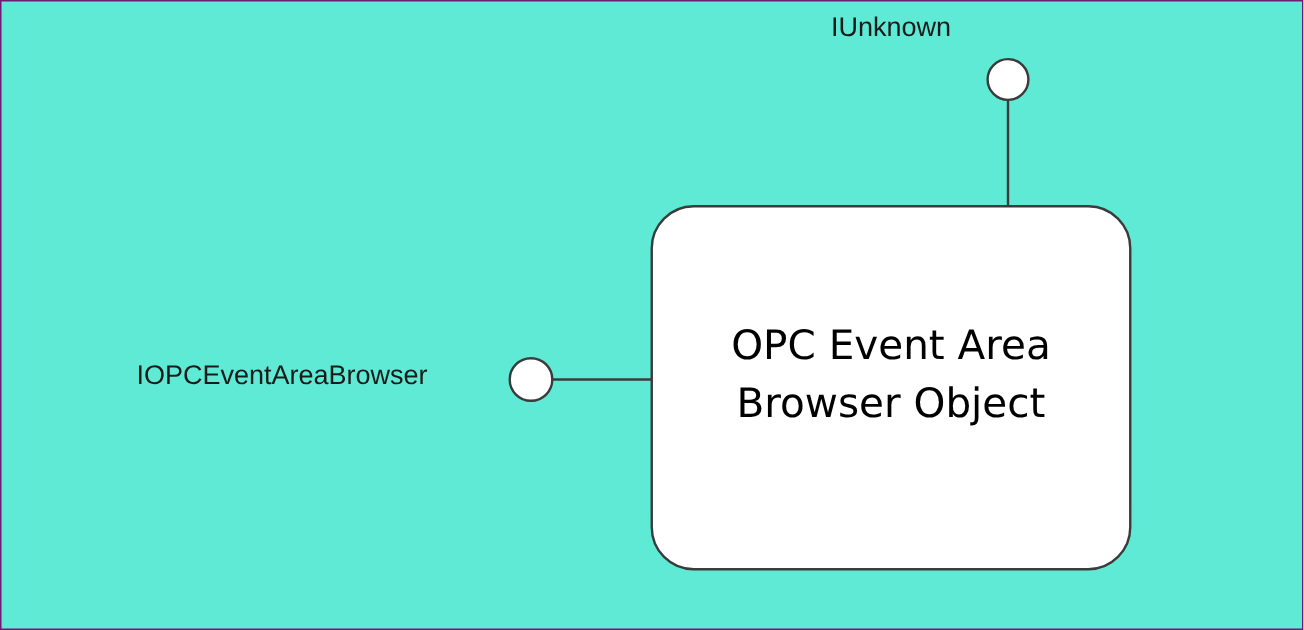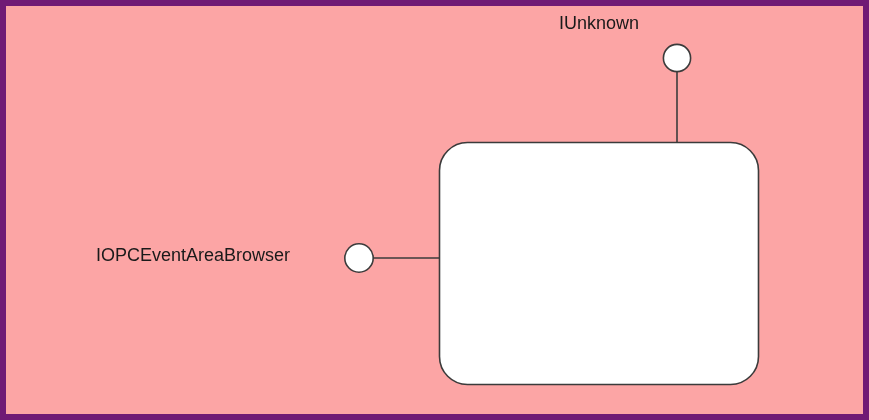--- a/index.html
+++ b/index.html
@@ -8,23 +8,23 @@
     padding: 0;
     background: #ffffff;
   }
   body {
     font-family: "DejaVu Sans", sans-serif;
   }
   #canvas {
     position: relative;
     width: 869px;
     height: 420px;
-    background: #fca5a5;
+    background: #5eead4;
     box-sizing: border-box;
-    border: 6px solid #701a75;
+    border: 1px solid #701a75;
     overflow: hidden;
   }
   #diagram-svg {
     position: absolute;
     left: 0;
     top: 0;
     width: 869px;
     height: 420px;
     display: block;
   }
@@ -73,14 +73,16 @@
 
     <line x1="367" y1="252" x2="434" y2="252" stroke="#3b3b3b" stroke-width="1.6"></line>
 
     <circle cx="353" cy="252" r="14.2" fill="#ffffff" stroke="#3b3b3b" stroke-width="1.6"></circle>
   </svg>
 
   <div class="iface-label" id="label-iunknown">IUnknown</div>
 
   <div class="iface-label" id="label-ioPCEventAreaBrowser">IOPCEventAreaBrowser</div>
 
+  <div class="component-title">OPC Event Area
+Browser Object</div>
 
 </div>
 
 </body></html>

